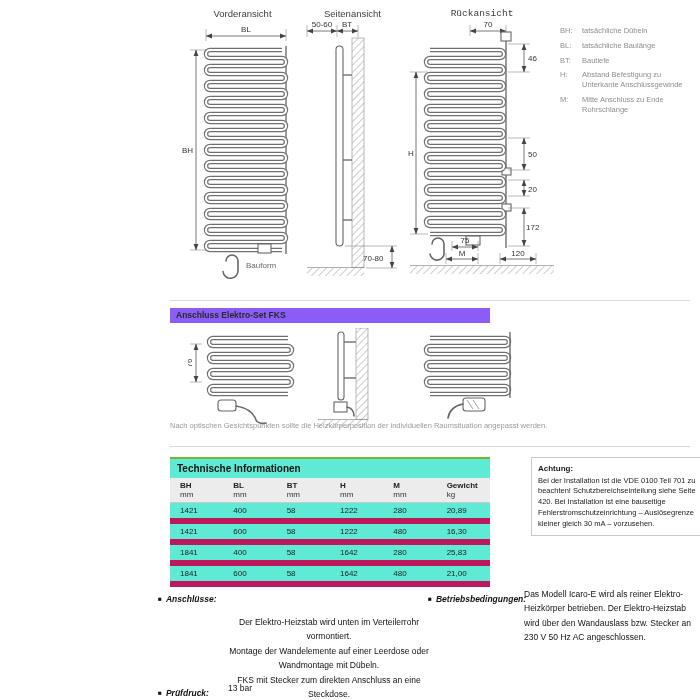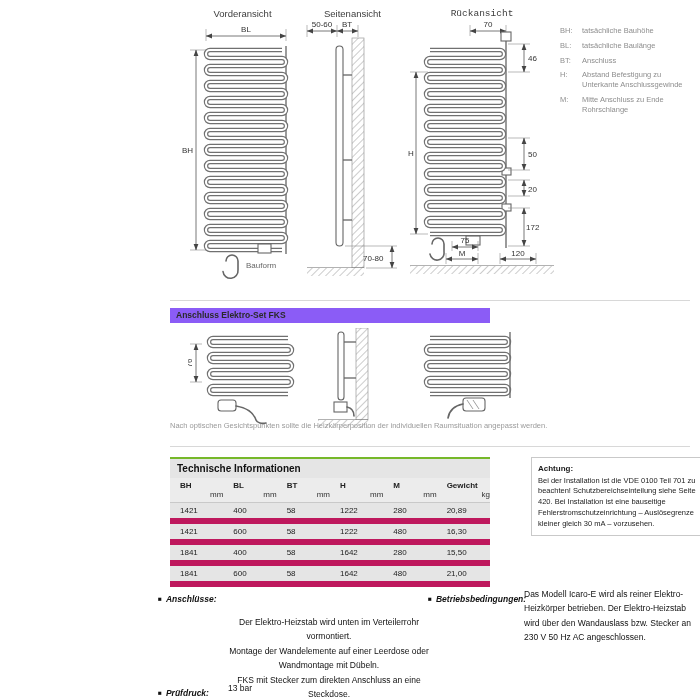--- a/index.html
+++ b/index.html
@@ -5,25 +5,25 @@
   html,body{margin:0;padding:0;background:#fff;}
   .page{position:relative;width:700px;height:700px;background:#ffffff;overflow:hidden;
         font-family:"Liberation Sans", sans-serif;color:#222;}
   .abs{position:absolute;}
   .vtitle{font-size:9.5px;color:#3c3c3c;text-align:center;}
   .legend-item{display:flex;gap:4px;color:#8e8e8e;font-size:7.5px;line-height:1.3;margin-bottom:5px;}
   .legend-abbr{width:18px;flex:none;}
   .hr{height:1px;background:#d8d8d8;}
   .fks-bar{background:#8b5cf6;font-size:8.5px;font-weight:bold;color:#2a2a2a;line-height:15px;padding-left:6px;box-sizing:border-box;}
   .note{font-size:7.5px;color:#9a9a9a;}
-  .tech{border-top:2.5px solid #76b82a;background:#e5e5e5;}
+  .tech{border-top:2.5px solid #76b82a;background:#5eead4;}
   .tech-title{font-weight:bold;font-size:10px;color:#111;padding:4px 0 4px 7px;}
   table.specs{border-collapse:collapse;width:100%;table-layout:fixed;font-size:8px;color:#222;}
   .specs th{background:#ececec;text-align:left;font-size:8px;font-weight:bold;padding:3px 0 3px 10px;border-bottom:1px solid #c9c9c9;vertical-align:top;}
-  .specs th .unit{display:block;font-weight:normal;color:#333;text-align:right;}
+  .specs th .unit{display:block;font-weight:normal;color:#333;}
   .specs td{padding:3px 0 3px 10px;border-bottom:6px solid #be185d;}
   .warn{border:1px solid #c9c9c9;padding:5px 6px;font-size:7.5px;line-height:1.45;color:#1c1c1c;box-sizing:border-box;}
   .warn-title{font-weight:bold;font-size:8px;margin-bottom:1px;}
   .sec-label{font-size:8.5px;font-weight:bold;color:#111;font-style:italic;}
   .bullet{font-size:6.5px;vertical-align:1.5px;margin-right:4px;color:#111;}
   .sec-text{font-size:8.5px;line-height:1.7;color:#111;}
   .bauform-lab{font-size:8px;color:#666;}
   
   .dim{stroke:#555;stroke-width:0.8;fill:none;}
   .ext{stroke:#8a8a8a;stroke-width:0.6;fill:none;}
@@ -39,29 +39,29 @@
 
 <div class="page">
 
   <div class="abs vtitle" style="left:185px;top:8px;width:115px;">Vorderansicht</div>
   <div class="abs vtitle" style="left:305px;top:8px;width:95px;">Seitenansicht</div>
   <div class="abs vtitle" style="left:408px;top:8px;width:148px;font-family:Liberation Mono, monospace;">Rückansicht</div>
 
   <div class="abs" style="left:560px;top:26px;width:136px;">
     <div class="legend-item">
         <span class="legend-abbr">BH:</span>
-        <span>tatsächliche Bauhöhe</span>
+        <span>tatsächliche Dübeln</span>
       </div>
     <div class="legend-item">
         <span class="legend-abbr">BL:</span>
         <span>tatsächliche Baulänge</span>
       </div>
     <div class="legend-item">
         <span class="legend-abbr">BT:</span>
-        <span>Anschluss</span>
+        <span>Bautiefe</span>
       </div>
     <div class="legend-item">
         <span class="legend-abbr">H:</span>
         <span>Abstand Befestigung zu Unterkante Anschlussgewinde</span>
       </div>
     <div class="legend-item">
         <span class="legend-abbr">M:</span>
         <span>Mitte Anschluss zu Ende Rohrschlange</span>
       </div>
   </div>
@@ -288,21 +288,21 @@
           <td>1222</td>
           <td>480</td>
           <td>16,30</td>
         </tr>
         <tr>
           <td>1841</td>
           <td>400</td>
           <td>58</td>
           <td>1642</td>
           <td>280</td>
-          <td>15,50</td>
+          <td>25,83</td>
         </tr>
         <tr>
           <td>1841</td>
           <td>600</td>
           <td>58</td>
           <td>1642</td>
           <td>480</td>
           <td>21,00</td>
         </tr>
       </tbody>

